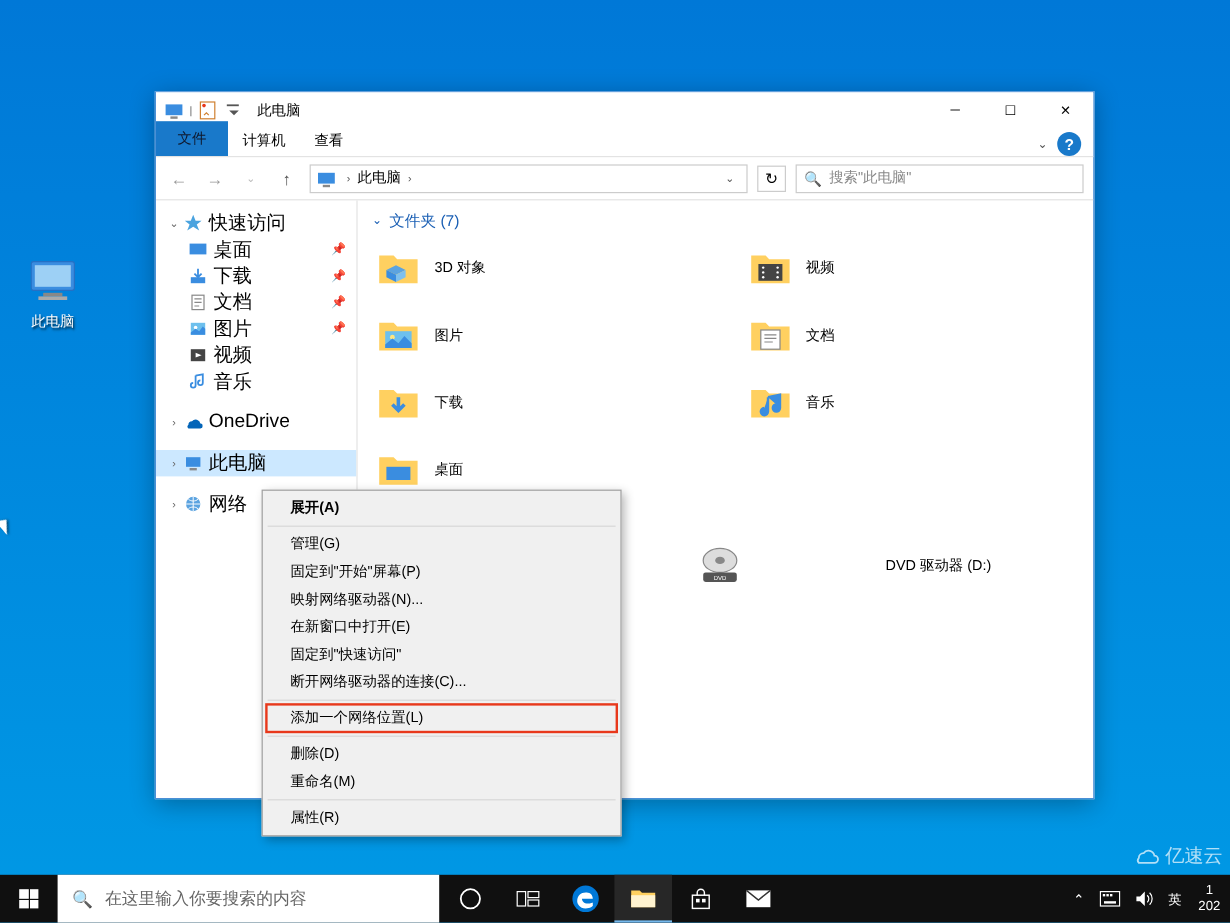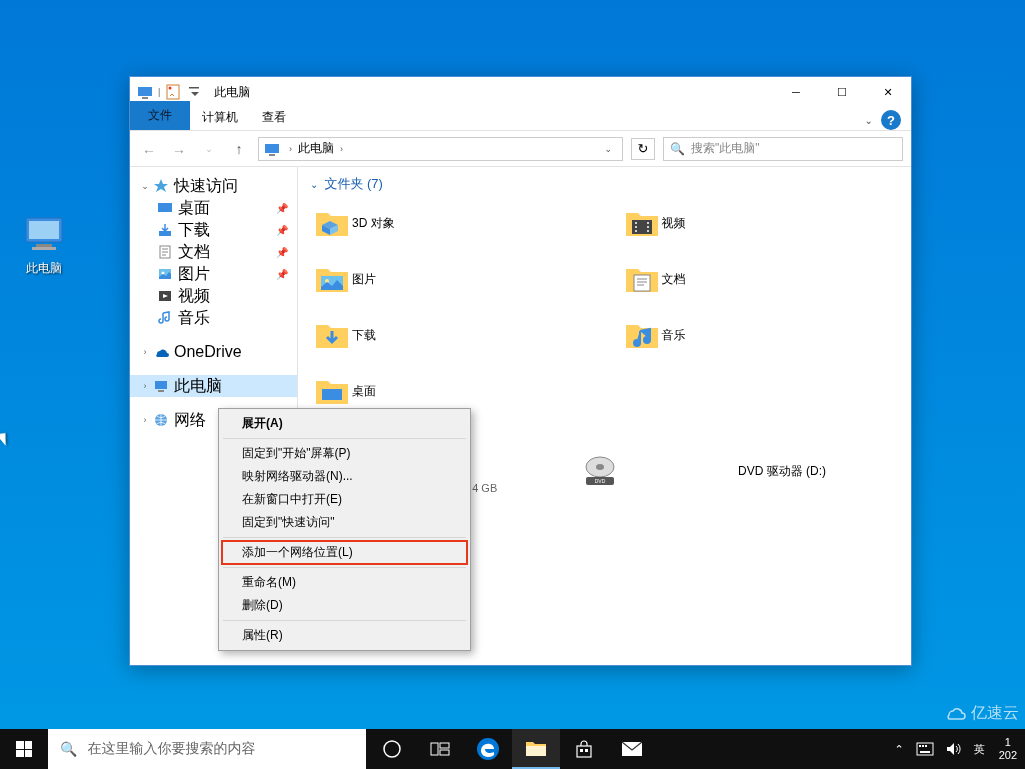--- a/index.html
+++ b/index.html
@@ -44,30 +44,30 @@
 .side-expander { width: 14px; font-size: 9px; color: #666; text-align: center; }
 .side-icon { width: 18px; height: 18px; margin-right: 4px; display: flex; align-items: center; justify-content: center; }
 .side-label { flex: 1; }
 .side-pin { color: #999; font-size: 10px; margin-right: 8px; }
 .side-indent { padding-left: 26px; }
 
 .content { flex: 1; padding: 8px 12px; overflow: hidden; position: relative; }
 .section-header { color: #1a5fb4; font-size: 13px; display: flex; align-items: center; gap: 6px; margin-bottom: 6px; }
 .section-chev { font-size: 10px; }
 .folders-grid { display: grid; grid-template-columns: 1fr 1fr; gap: 8px 30px; }
-.folder-item { display: flex; align-items: center; height: 48px; padding: 2px; cursor: pointer; }
+.folder-item { display: flex; align-items: center; gap: 10px; height: 48px; padding: 2px; cursor: pointer; }
 .folder-icon { width: 40px; height: 40px; display: flex; align-items: center; justify-content: center; }
 .folder-label { font-size: 12px; }
 
 .statusbar { height: 24px; border-top: 1px solid #e3e3e3; display: flex; align-items: center; padding: 0 10px; font-size: 12px; color: #333; }
 .statusbar .view-icons { margin-left: auto; display: flex; gap: 4px; }
 .vi { width: 20px; height: 18px; border: 1px solid #ccc; display: flex; align-items: center; justify-content: center; font-size: 10px; cursor: pointer; }
 
 
-.context-menu { position: absolute; left: 218px; top: 408px; width: 253px; background: #f0f0f0; border: 1px solid #a0a0a0; box-shadow: 3px 3px 8px rgba(0,0,0,0.3); padding: 3px; z-index: 100; }
+.context-menu { position: absolute; left: 218px; top: 408px; width: 300px; background: #f0f0f0; border: 1px solid #a0a0a0; box-shadow: 3px 3px 8px rgba(0,0,0,0.3); padding: 3px; z-index: 100; }
 .cm-item { height: 23px; padding: 0 20px; font-size: 12px; display: flex; align-items: center; cursor: pointer; }
 .cm-item.highlighted { outline: 2px solid #e8381b; outline-offset: -1px; }
 .cm-sep { height: 1px; background: #d7d7d7; margin: 3px 1px; }
 
 
 .drive-info { font-size: 11px; color: #666; position: absolute; }
 
 
 .taskbar { position: absolute; bottom: 0; left: 0; width: 100%; height: 40px; background: #101010; display: flex; align-items: center; }
 .start-btn { width: 48px; height: 40px; display: flex; align-items: center; justify-content: center; cursor: pointer; }
@@ -356,29 +356,31 @@
         <span class="folder-label">DVD 驱动器 (D:)</span>
       </div>
     </div>
   </div>
 
 </div>
 
 <div class="context-menu">
   <div class="cm-item" style="font-weight:bold">展开(A)</div>
   <div class="cm-sep"></div>
+  <div class="cm-item">管理(G)</div>
   <div class="cm-item">固定到"开始"屏幕(P)</div>
   <div class="cm-item">映射网络驱动器(N)...</div>
   <div class="cm-item">在新窗口中打开(E)</div>
   <div class="cm-item">固定到"快速访问"</div>
+  <div class="cm-item">断开网络驱动器的连接(C)...</div>
   <div class="cm-sep"></div>
   <div class="cm-item highlighted">添加一个网络位置(L)</div>
   <div class="cm-sep"></div>
+  <div class="cm-item">删除(D)</div>
   <div class="cm-item">重命名(M)</div>
-  <div class="cm-item">删除(D)</div>
   <div class="cm-sep"></div>
   <div class="cm-item">属性(R)</div>
 </div>
 
 <div class="watermark">
   <svg width="24" height="18" viewBox="0 0 24 18">
       <path d="M6 12a4 4 0 014-4 5 5 0 019 2 3 3 0 010 6H6a3 3 0 010-4z" fill="none" stroke="rgba(255,255,255,0.7)" stroke-width="1.5"></path>
     </svg>
   <span>亿速云</span>
 </div>

